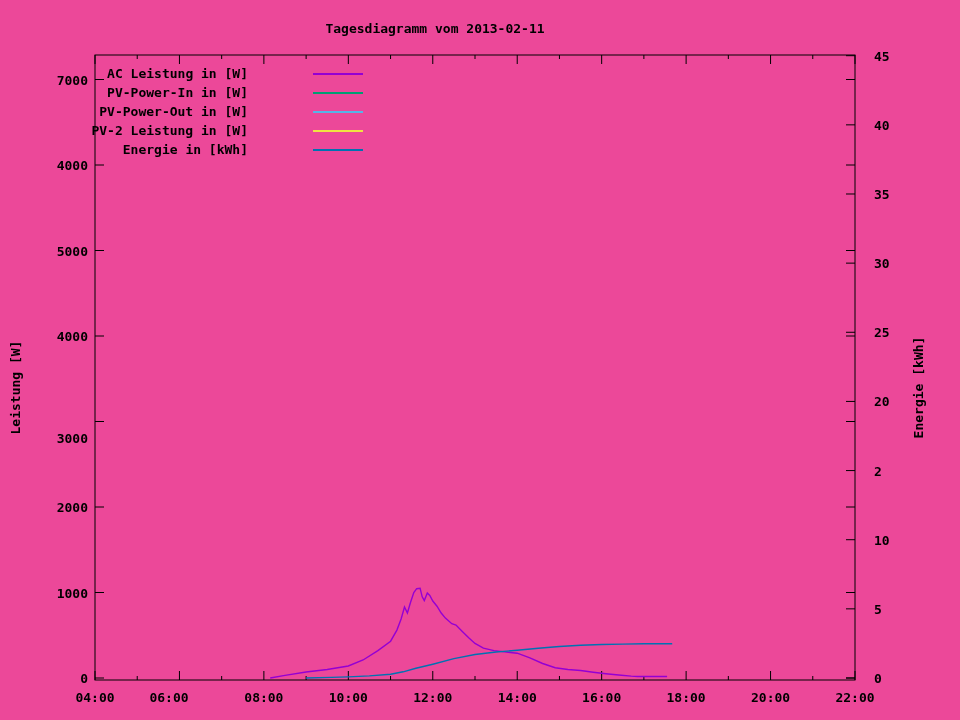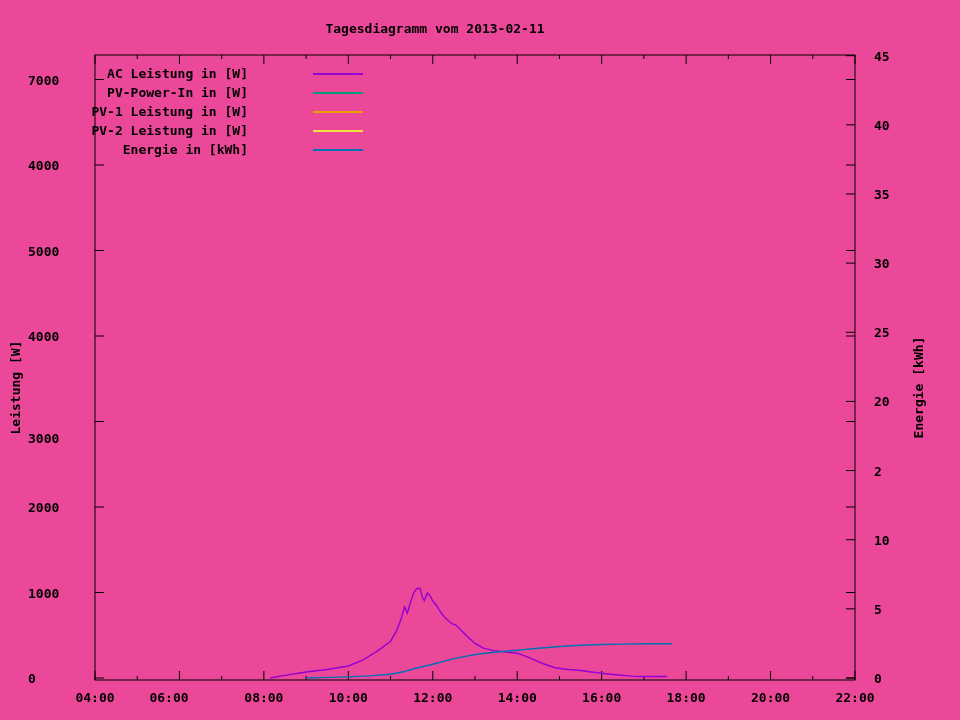--- a/index.html
+++ b/index.html
@@ -8,21 +8,21 @@
     font-family:"DejaVu Sans Mono","Liberation Mono",monospace;
     font-weight:bold;font-size:13px;color:#000;
   }
   #chart-title{
     position:absolute;top:21px;left:435px;transform:translateX(-50%);
     white-space:nowrap;
   }
   #plot-svg{position:absolute;left:0;top:0;}
   .tick-label{position:absolute;white-space:nowrap;}
   .xlab{transform:translateX(-50%);}
-  .ylab{text-align:left;width:60px;transform:translateY(-50%);}
+  .ylab{text-align:right;width:60px;transform:translateY(-50%);}
   .y2lab{text-align:left;transform:translateY(-50%);}
   #y-left-title{
     position:absolute;left:-85px;top:380px;width:200px;text-align:center;
     transform:rotate(-90deg);
   }
   #y-right-title{
     position:absolute;left:818px;top:380px;width:200px;text-align:center;
     transform:rotate(-90deg);
   }
   #legend{position:absolute;left:90px;top:64px;}
@@ -143,22 +143,22 @@
   <div id="legend">
     <div class="legend-row">
       <span class="legend-label">AC Leistung in [W]</span>
       <span class="legend-line" style="background: rgb(148, 0, 211);"></span>
     </div>
     <div class="legend-row">
       <span class="legend-label">PV-Power-In in [W]</span>
       <span class="legend-line" style="background: rgb(0, 158, 115);"></span>
     </div>
     <div class="legend-row">
-      <span class="legend-label">PV-1 Leistung in [W]</span>
-      <span class="legend-line" style="background: rgb(230, 159, 0);"></span>
+      <span class="legend-label">PV-Power-Out in [W]</span>
+      <span class="legend-line" style="background: rgb(86, 180, 233);"></span>
     </div>
     <div class="legend-row">
       <span class="legend-label">PV-2 Leistung in [W]</span>
       <span class="legend-line" style="background: rgb(240, 228, 66);"></span>
     </div>
     <div class="legend-row">
       <span class="legend-label">Energie in [kWh]</span>
       <span class="legend-line" style="background: rgb(0, 114, 178);"></span>
     </div>
   </div>

